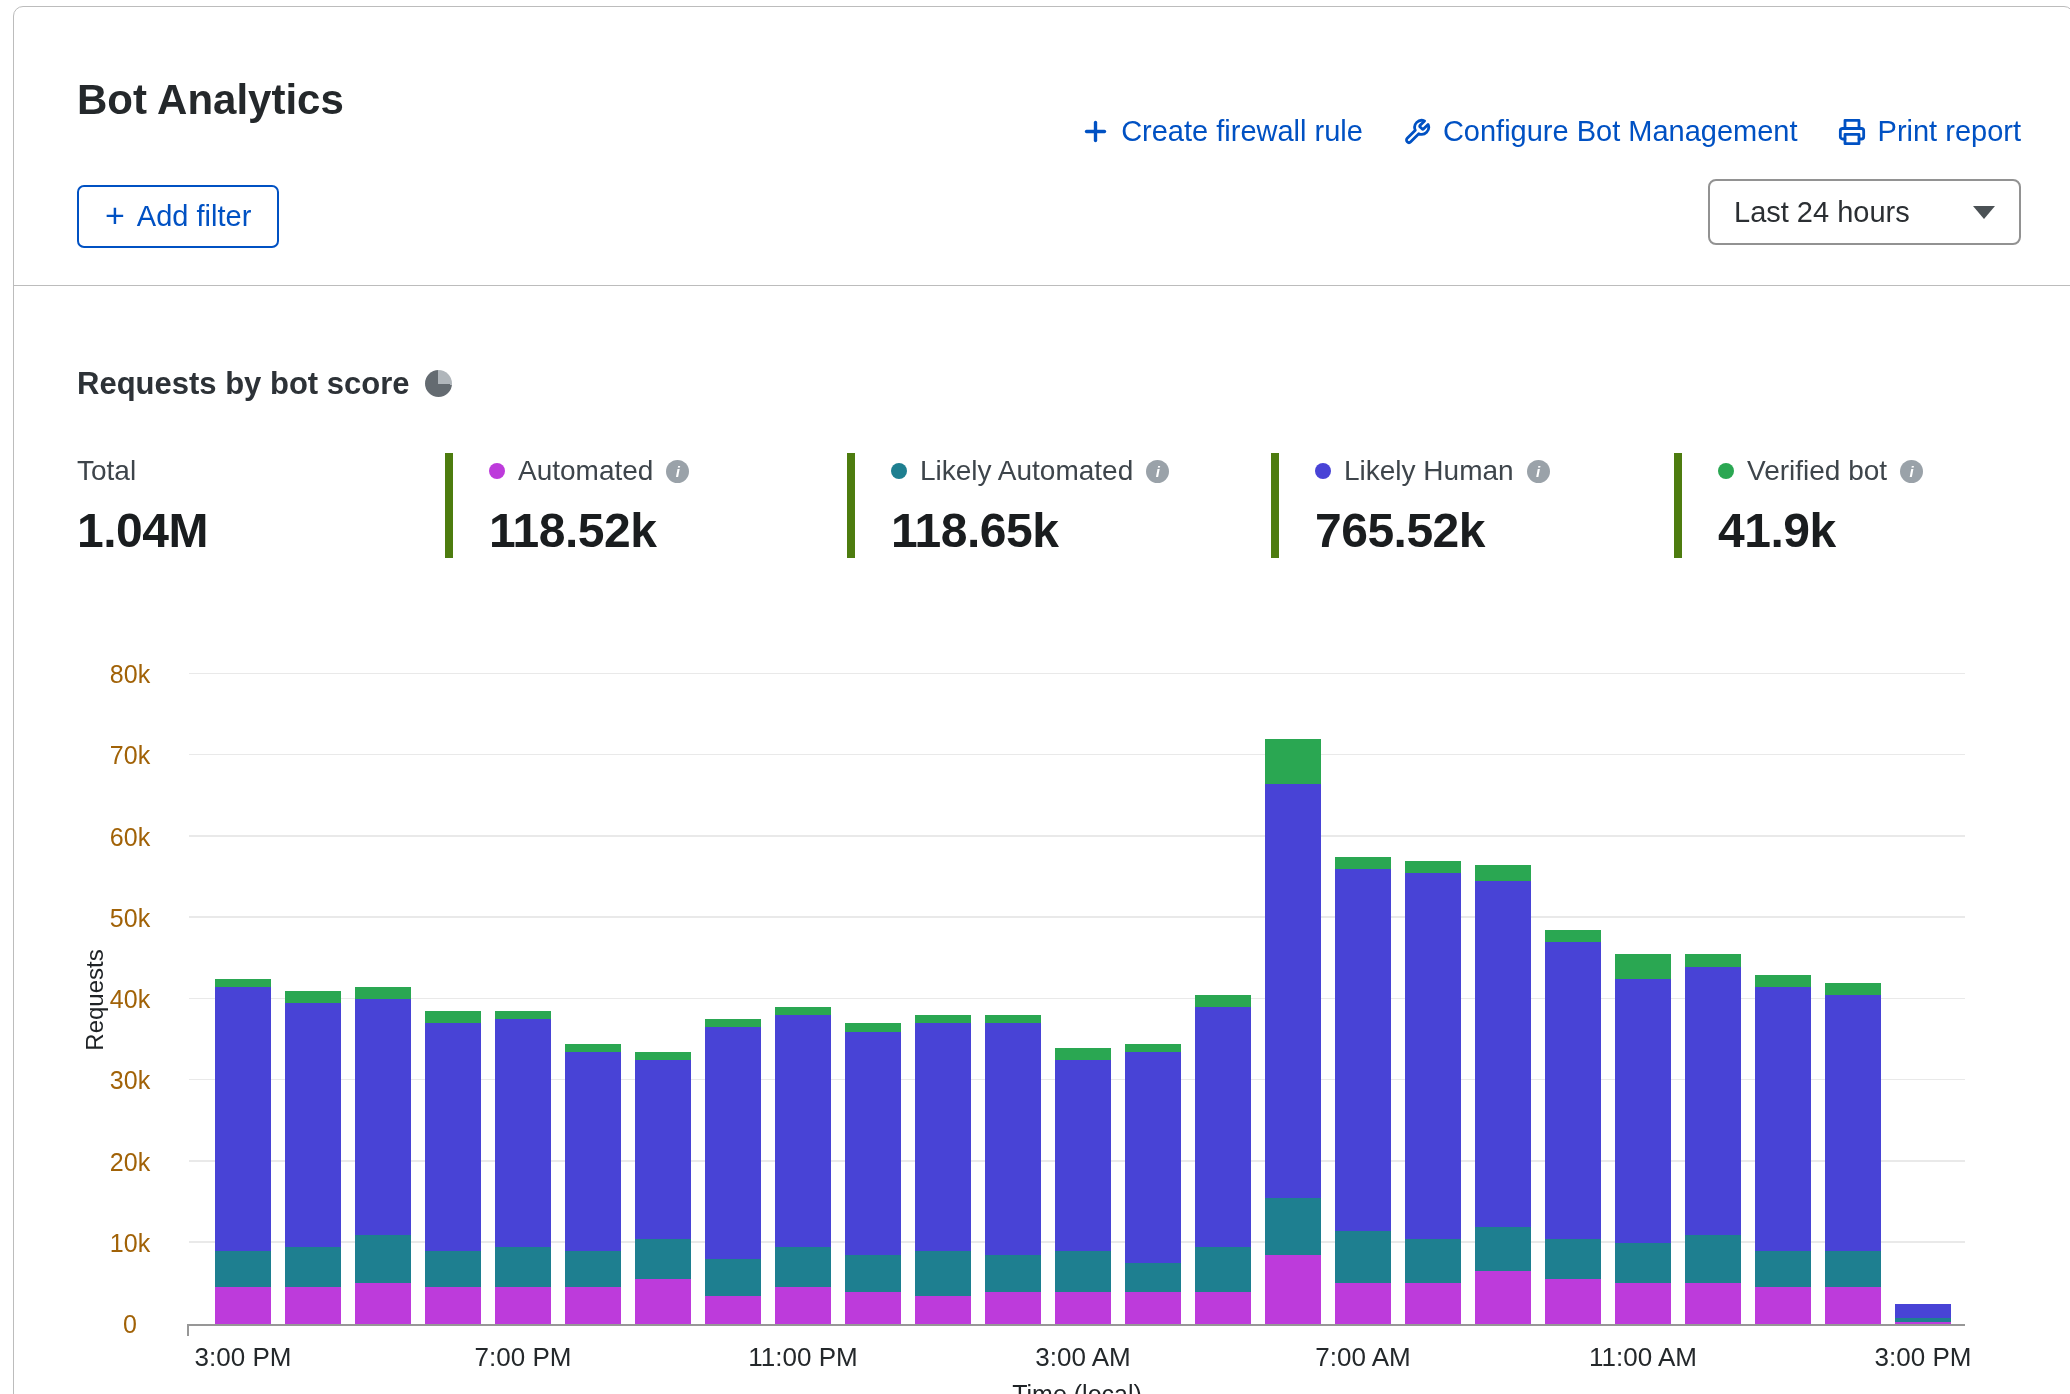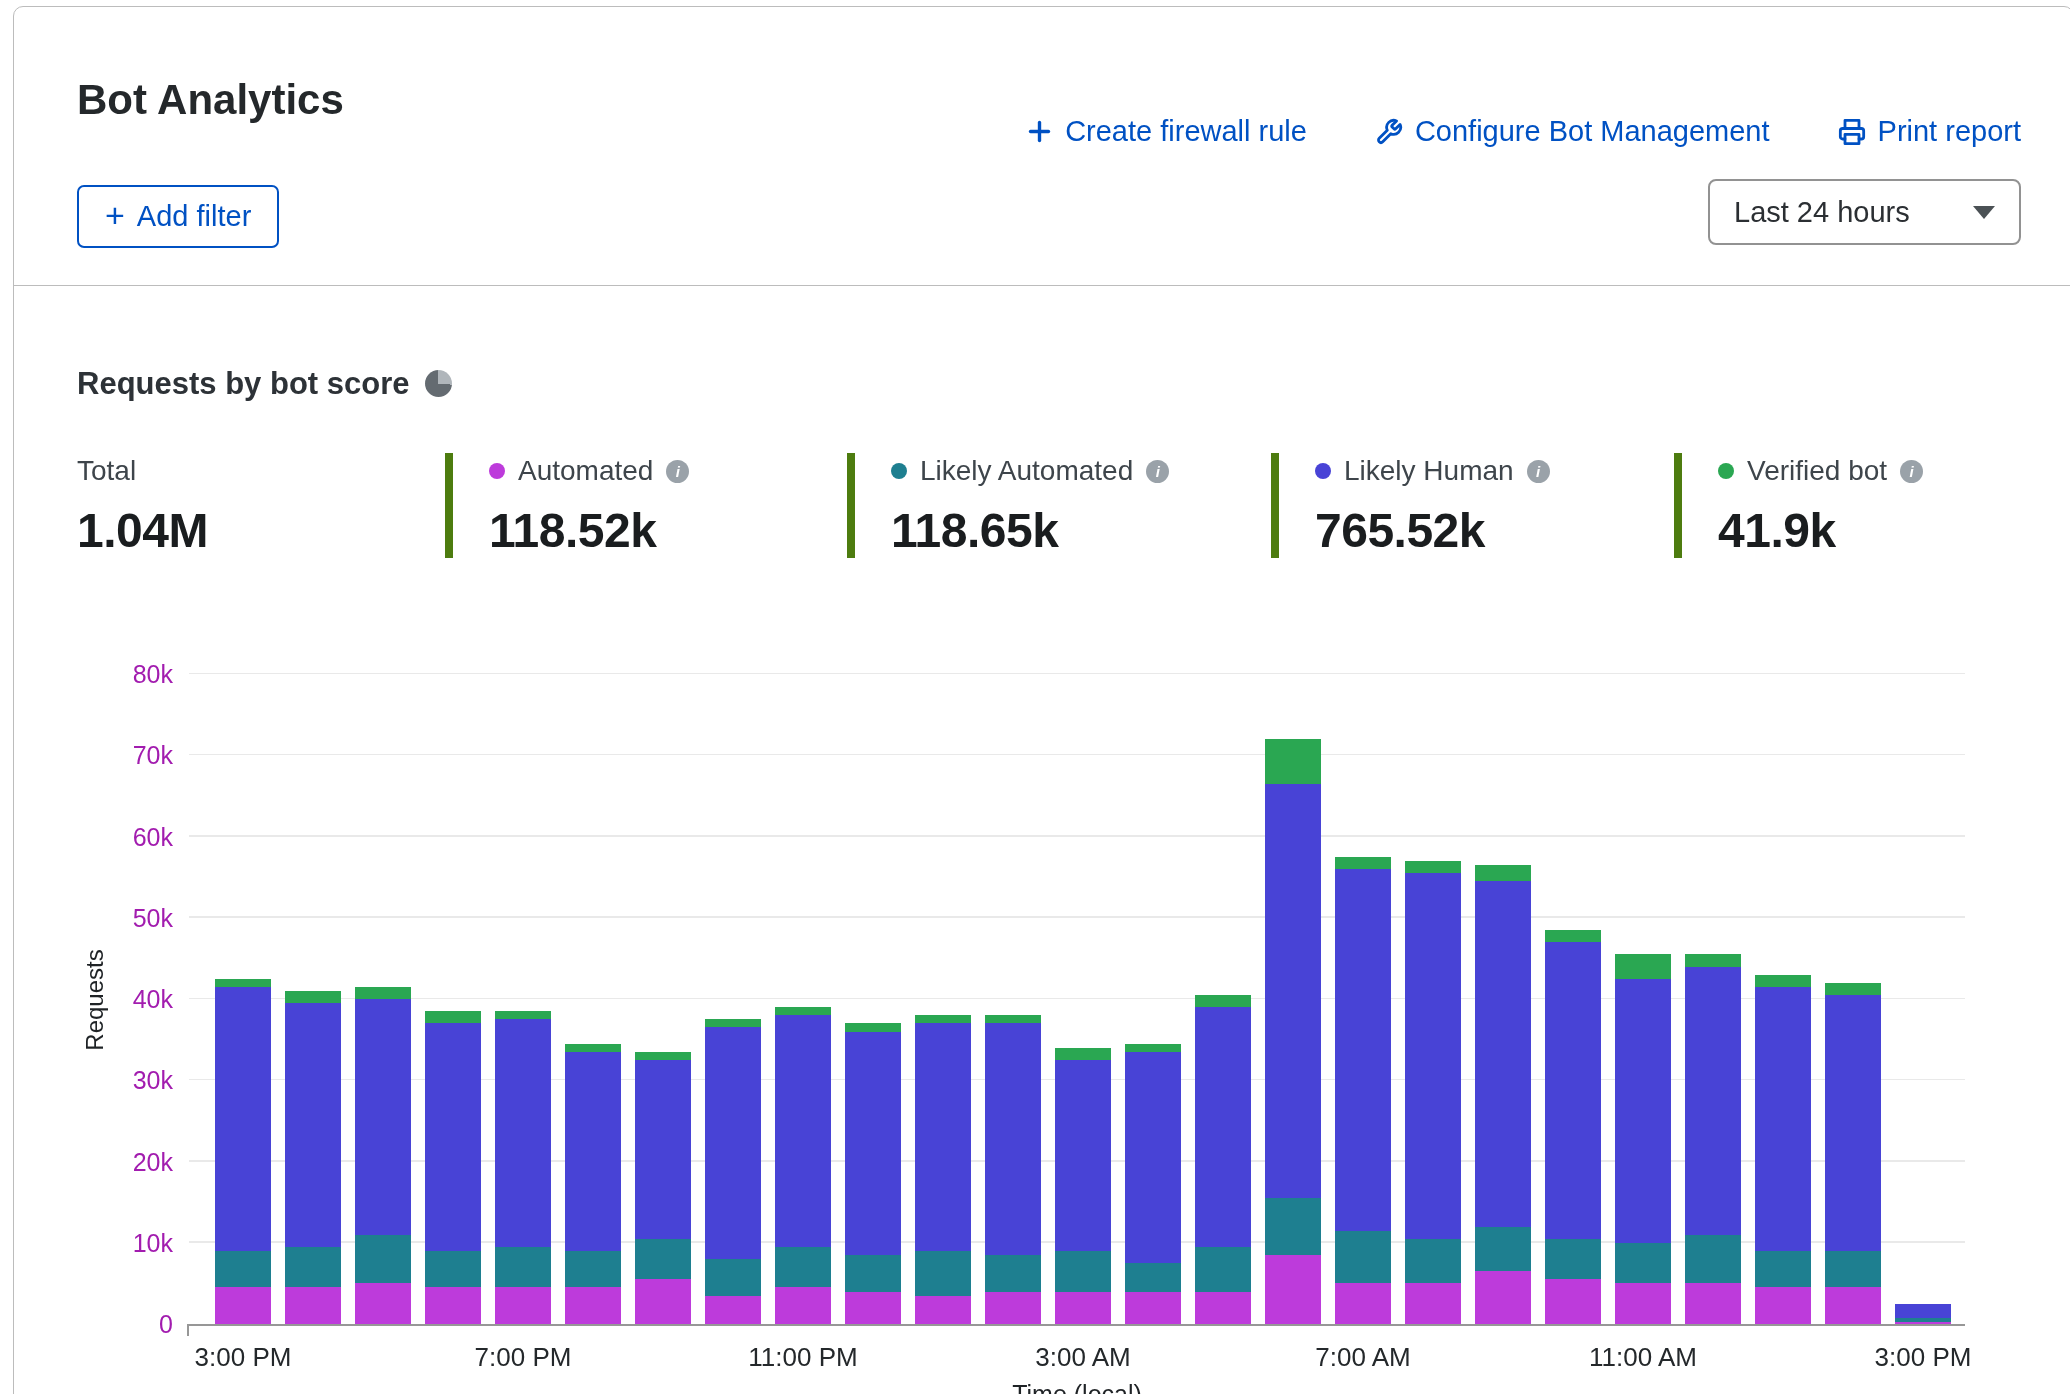--- a/index.html
+++ b/index.html
@@ -3,21 +3,21 @@
 <meta charset="utf-8">
 <style>
   * { box-sizing: border-box; margin: 0; padding: 0; }
   html,body { width:2070px; height:1394px; background:#fff; overflow:hidden;
     font-family:"Liberation Sans", sans-serif; color:#24282b; }
   .card { position:absolute; left:13px; top:6px; right:-4px; bottom:-12px;
     border:1.5px solid #bcbcbc; border-radius:10px; background:#fff; }
   
   .hdr { position:relative; height:279px; border-bottom:1.5px solid #bcbcbc; }
   .title { position:absolute; left:63px; top:72px; font-size:42px; font-weight:700; color:#24282b; line-height:1; }
-  .actions { position:absolute; right:52px; top:108px; display:flex; gap:68px; align-items:center; }
+  .actions { position:absolute; right:52px; top:108px; display:flex; gap:40px; align-items:center; }
   .action { display:flex; align-items:center; gap:12px; font-size:29px; font-weight:500;
     color:#0051c3; cursor:pointer; white-space:nowrap; }
   .action svg { display:block; }
   .add-filter { position:absolute; left:63px; top:178px; height:63px; display:flex; align-items:center;
     gap:12px; padding:0 26px; border:2px solid #0051c3; border-radius:7px; background:#fff;
     color:#0051c3; font-size:29px; font-weight:500; cursor:pointer; }
   .add-filter .plus { font-size:34px; font-weight:400; line-height:1; margin-top:-3px; }
   .range { position:absolute; right:52px; top:172px; width:313px; height:66px;
     border:2px solid #929292; border-radius:8px; background:#fff; display:flex; align-items:center;
     justify-content:space-between; padding:0 24px; font-size:29px; color:#2b2f33; cursor:pointer; }
@@ -39,22 +39,22 @@
   .info { width:23px; height:23px; border-radius:50%; background:#9aa2a9; color:#fff;
     font-size:15px; font-weight:700; display:inline-flex; align-items:center; justify-content:center;
     font-style:italic; cursor:pointer; flex:0 0 auto; }
   .stat-value { margin-top:16px; font-size:48px; font-weight:700; color:#1a1d1f; letter-spacing:-0.5px; }
   
   .chart { margin-top:118px; position:relative; height:790px; }
   .plot { position:absolute; left:112px; top:0; width:1776px; height:650px;
     border-bottom:2px solid #979797; }
   .plot::after { content:""; position:absolute; left:-2px; bottom:-12px; width:2px; height:12px; background:#979797; }
   .gl { position:absolute; left:0; right:0; height:1.5px; background:#e9e9e9; }
-  .ytick { position:absolute; left:-102px; width:86px; text-align:right; font-size:25px;
-    color:#a21caf; transform:translateY(50%); line-height:1; }
+  .ytick { position:absolute; left:-102px; width:86px; text-align:center; font-size:25px;
+    color:#a16207; transform:translateY(50%); line-height:1; }
   .xtick { position:absolute; top:calc(100% + 20px); transform:translateX(-50%); font-size:26px;
     color:#24282b; white-space:nowrap; line-height:1; }
   .ylabel { position:absolute; left:-94px; top:50%; transform:translate(-50%,-50%) rotate(-90deg);
     font-size:24px; color:#1f2326; white-space:nowrap; }
   .xlabel { position:absolute; top:calc(100% + 56px); left:50%; transform:translateX(-50%);
     font-size:25px; color:#1f2326; }
   .bar { position:absolute; bottom:0; width:56px; display:flex; flex-direction:column-reverse; z-index:2; }
   .seg { width:100%; }
 </style>
 </head>

